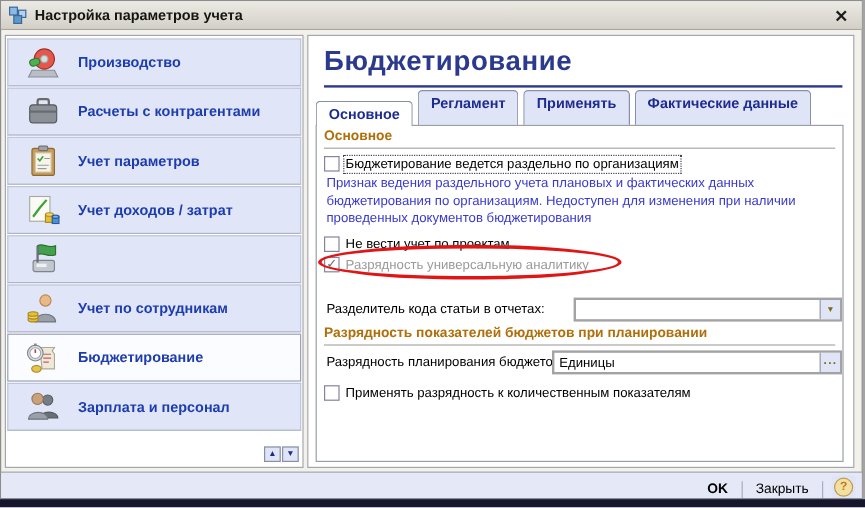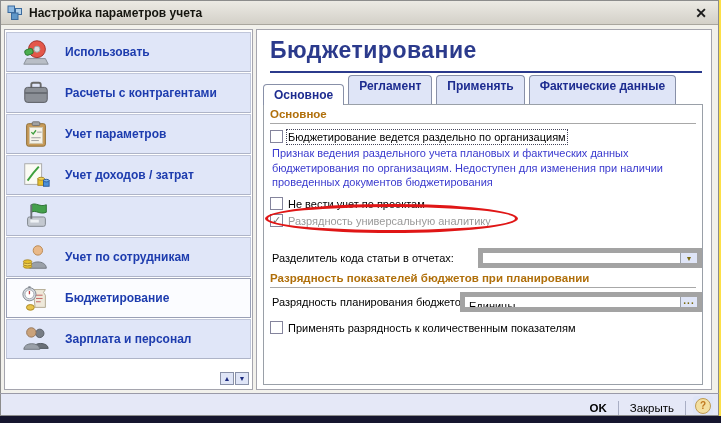--- a/index.html
+++ b/index.html
@@ -1,17 +1,17 @@
 <!DOCTYPE html>
 <html lang="ru"><head>
 <meta charset="utf-8">
 <style>
   * { margin:0; padding:0; box-sizing:border-box; }
   html,body { width:721px; height:423px; background:#fff; font-family:"Liberation Sans", sans-serif; }
-  .screen { position:relative; width:721px; height:423px; background:#fde047; overflow:hidden; }
+  .screen { position:relative; width:721px; height:423px; background:#a3a3a3; overflow:hidden; }
   .abs { position:absolute; }
 
   
   .window { left:0; top:0; width:719px; height:416px; background:#f2f1ec; border:1px solid #8c8c8c; }
 
   
   .titlebar { left:1px; top:1px; width:717px; height:24px;
     background:linear-gradient(#eceae4,#d3d0c8); border-bottom:1px solid #a9a69e;
     display:flex; align-items:center; padding:0 8px 0 6px; }
   .titlebar .app-icon { width:16px; height:16px; margin-right:6px; flex:0 0 auto; }
@@ -51,21 +51,21 @@
   .check-row { position:absolute; left:6px; display:flex; align-items:flex-end; height:15px; }
   .cbx { width:13px; height:13px; background:#fff; border:1px solid #84849c; flex:0 0 auto;
     font-size:11px; line-height:11px; color:#6f6f6f; text-align:center; overflow:hidden; }
   .cbx-label { font-size:11px; color:#000; margin-left:5px; white-space:nowrap; }
   .cbx-label.focused { outline:1px dotted #44445a; outline-offset:1px; }
   .cbx-label.disabled { color:#9a9a9a; }
 
   .desc { position:absolute; left:8px; width:414px; font-size:11px; line-height:14.5px; color:#3a3ace; }
 
   .field-label { position:absolute; font-size:11px; color:#000; }
-  .field { position:absolute; height:20px; background:#fff; border:5px solid #a3a3a3; display:flex; }
+  .field { position:absolute; height:20px; background:#fff; border:2px solid #a3a3a3; display:flex; }
   .field .value { flex:1; font-size:11px; color:#000; padding:3px 0 0 4px; overflow:hidden; }
   .field .btn { width:17px; background:#dfe5f7; border-left:1px solid #9aa0a8;
     display:flex; align-items:center; justify-content:center; color:#7a6a10; }
   .field .btn.dd { font-size:7px; }
   .field .btn.dots { font-size:10px; font-weight:bold; letter-spacing:1px; padding-bottom:4px; }
 
   .annotation-ellipse { position:absolute; left:-5px; top:-8px; width:253px; height:29px;
     border:3px solid #e01616; border-radius:50%; z-index:5; pointer-events:none; }
 
   
@@ -103,21 +103,21 @@
   <div class="abs sidebar">
     <div class="side-item" style="top:2px">
       <span class="side-icon">
         <svg viewBox="0 0 32 32">
             <path d="M6 23 L26 23 L29 29 L3 29 Z" fill="#b9bec6" stroke="#888e96"></path>
             <circle cx="17" cy="13" r="9" fill="#e4574a" stroke="#a03028"></circle>
             <circle cx="17" cy="13" r="3.2" fill="#d8dde2" stroke="#9aa"></circle>
             <rect x="4" y="13" width="9" height="6" rx="3" fill="#4caf50" stroke="#2c7a32" transform="rotate(-18 8 16)"></rect>
           </svg>
       </span>
-      <span class="side-label">Использовать</span>
+      <span class="side-label">Производство</span>
     </div>
     <div class="side-item" style="top:43px">
       <span class="side-icon">
         <svg viewBox="0 0 32 32">
             <rect x="11" y="5" width="10" height="7" rx="2" fill="none" stroke="#6a6a6a" stroke-width="2"></rect>
             <rect x="4" y="10" width="24" height="16" rx="3" fill="#8b8f96" stroke="#55585e"></rect>
             <rect x="4" y="15" width="24" height="2" fill="#686c72"></rect>
           </svg>
       </span>
       <span class="side-label">Расчеты с контрагентами</span>

